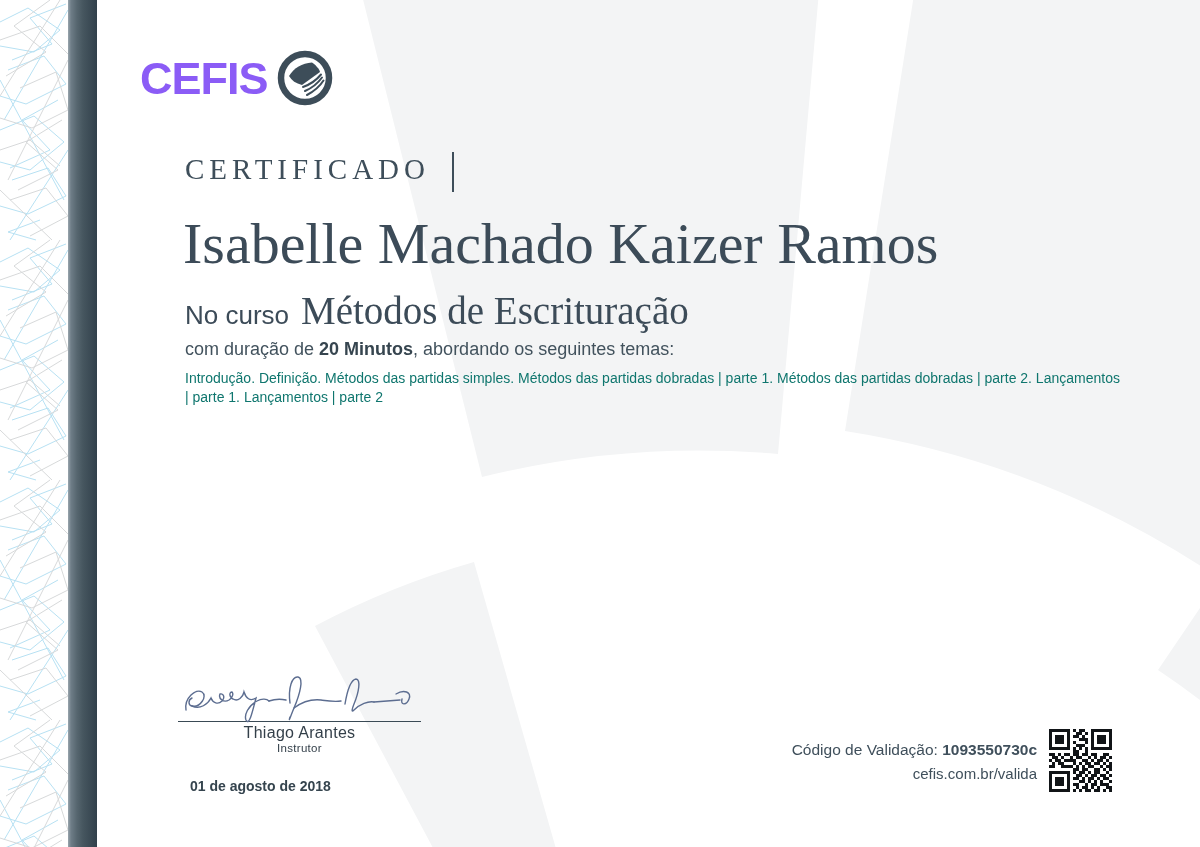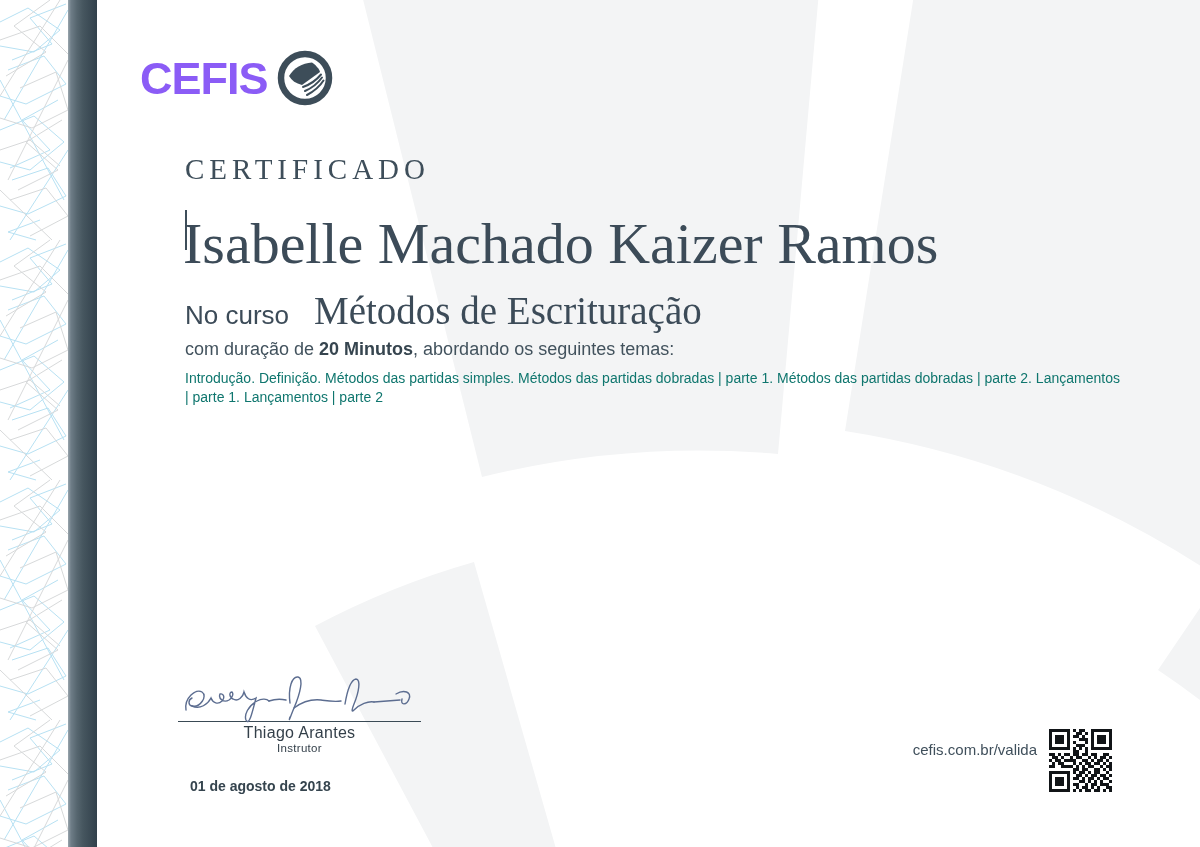--- a/index.html
+++ b/index.html
@@ -13,32 +13,32 @@
   .edge-pattern{position:absolute;left:0;top:0;width:68px;height:847px;}
   .edge-bar{
     position:absolute;left:68px;top:0;width:29px;height:847px;
     background:linear-gradient(90deg,#9aa6ae 0px,#6e7d87 3px,#56666f 9px,#46565f 15px,#31404b 29px);
   }
   
   .watermark{position:absolute;left:0;top:0;width:1200px;height:847px;pointer-events:none;}
   
   .logo{position:absolute;left:140px;top:50px;display:flex;align-items:center;gap:9px;}
   .logo .wordmark{font-size:45px;font-weight:bold;letter-spacing:-1px;color:#8b5cf6;line-height:1;}
-  .cert-row{position:absolute;left:185px;top:151px;display:flex;align-items:flex-start;gap:22px;flex-direction:column;}
+  .cert-row{position:absolute;left:185px;top:151px;display:flex;align-items:flex-start;gap:22px;}
   .cert-title{
     margin:0;font-family:"Liberation Serif",serif;font-weight:400;
     font-size:29px;letter-spacing:5px;color:#3e4e5a;line-height:1.25;white-space:nowrap;
   }
   .cert-divider{width:2px;height:40px;background:#3e4e5a;margin-top:1px;}
   .issuer{width:518px;font-size:14.5px;line-height:1.5;color:#47565f;margin-top:1px;}
   .recipient-name{
     position:absolute;left:183px;top:211px;
     font-family:"Liberation Serif",serif;font-size:58px;color:#3c4b58;line-height:1.15;white-space:nowrap;
   }
-  .course-line{position:absolute;left:185px;top:288px;display:flex;align-items:baseline;gap:25px;white-space:nowrap;}
+  .course-line{position:absolute;left:185px;top:288px;display:flex;align-items:baseline;gap:12px;white-space:nowrap;}
   .course-prefix{font-size:26px;color:#3c4b58;}
   .course-title{font-family:"Liberation Serif",serif;font-size:39px;color:#3c4b58;}
   .duration-line{position:absolute;left:185px;top:339px;font-size:18px;color:#42525d;white-space:nowrap;}
   .duration-line b{color:#36454f;}
   .topics{position:absolute;left:185px;top:369px;width:940px;font-size:14px;line-height:1.33;color:#0f766e;}
   
   .sig-block{position:absolute;left:178px;top:672px;width:243px;text-align:center;}
   .sig-svg{display:block;margin:0 auto -11px auto;position:relative;z-index:1;}
   .sig-line{border-top:1.6px solid #3a4a55;width:243px;}
   .sig-name{font-size:16px;color:#333f49;margin-top:2px;letter-spacing:.3px;}
@@ -146,20 +146,21 @@
     </g>
   </svg>
   <div class="sig-line"></div>
   <div class="sig-name">Thiago Arantes</div>
   <div class="sig-role">Instrutor</div>
 </div>
 
 <div class="issue-date">01 de agosto de 2018</div>
 
 <div class="validation">
+  <div><span>Código de Validação: </span><span class="code">1093550730c</span></div>
   <div class="url">cefis.com.br/valida</div>
 </div>
 
 <div class="qr" aria-hidden="true">
     <div class="qm on"></div>
     <div class="qm on"></div>
     <div class="qm on"></div>
     <div class="qm on"></div>
     <div class="qm on"></div>
     <div class="qm on"></div>

